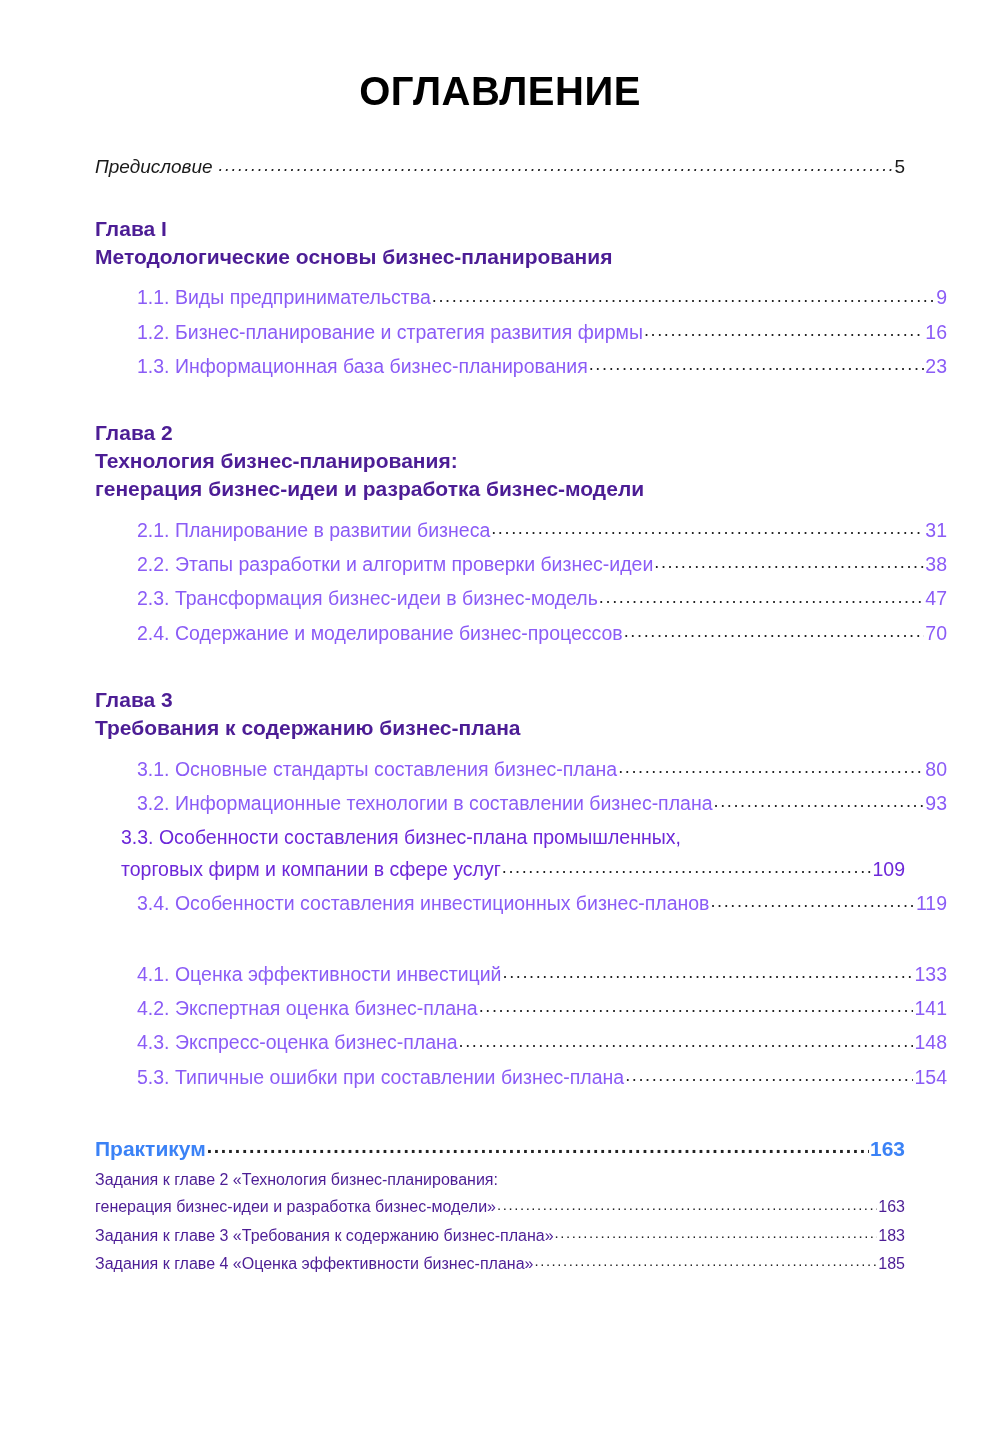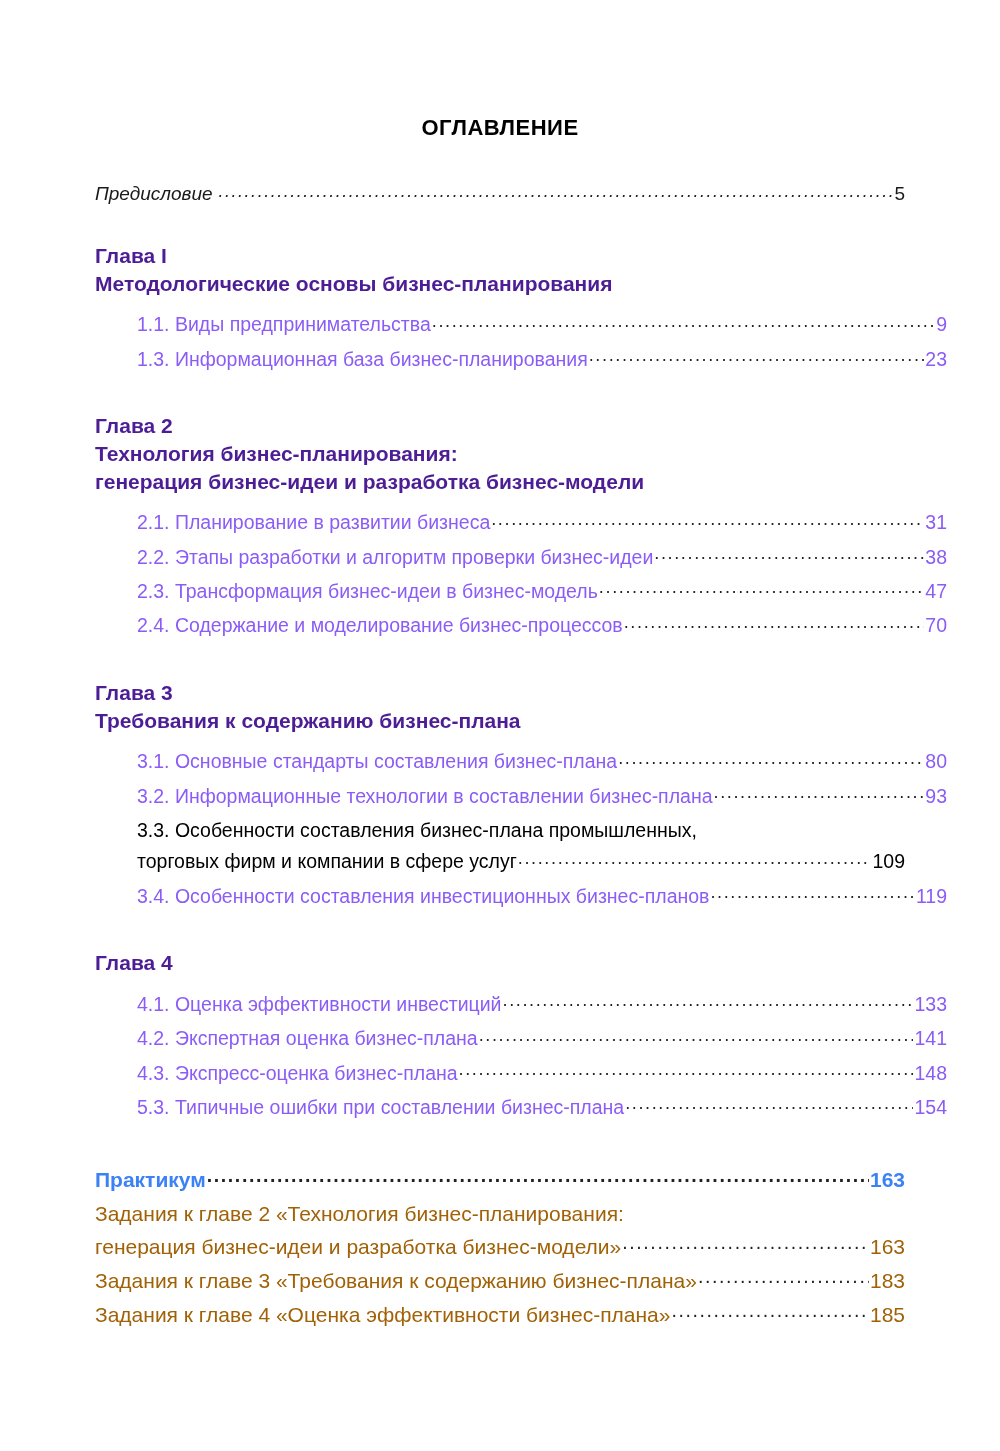--- a/index.html
+++ b/index.html
@@ -20,33 +20,33 @@
     height: 1451px;
     background: #ffffff;
     box-sizing: border-box;
     padding: 0 95px 0 95px;
     overflow: hidden;
   }
 
   
   .toc-title {
     text-align: center;
-    font-size: 22px;
+    font-size: 40px;
     font-weight: 700;
     letter-spacing: 0.5px;
     color: #000000;
-    padding-top: 116px;
+    padding-top: 70px;
     margin: 0 0 44px 0;
     line-height: 1.05;
   }
 
   
   .entry {
     display: flex;
-    align-items: flex-start;
+    align-items: center;
     width: 100%;
     line-height: 1.2;
   }
   .entry .etext {
     white-space: normal;
     flex: 0 1 auto;
   }
   .entry .leader {
     flex: 1 1 auto;
     min-width: 6px;
@@ -100,40 +100,40 @@
     font-size: 19.5px;
     color: #8b5cf6;
     margin-left: 42px;
     margin-bottom: 0;
     padding: 6px 0 5px 0;
   }
   .section .pagenum { font-size: 19.5px; }
 
   
   .section-wrap {
-    margin-left: 42px;
+    margin-left: 26px;
     font-size: 19.5px;
-    color: #000000;
+    color: #6d28d9;
     padding: 6px 0 5px 0;
     line-height: 1.2;
   }
   .section-wrap .line1 { display: block; margin-bottom: 8px; }
 
   
   .practicum-block { margin-top: 42px; }
   .practicum-head {
     font-weight: 700;
     font-size: 21px;
     color: #3b82f6;
     padding-bottom: 4px;
   }
   .practicum-head .pagenum { font-weight: 700; }
   .task {
-    font-size: 21px;
-    color: #a16207;
+    font-size: 16px;
+    color: #4c1d95;
     padding: 5px 0 4px 0;
     line-height: 1.2;
   }
   .task .line1 { display: block; margin-bottom: 8px; }
 </style>
 </head>
 <body>
 
 <div class="page">
 
@@ -149,20 +149,25 @@
     <span class="chap-num">Глава I</span>
     <span class="chap-title-line">Методологические основы бизнес-планирования</span>
   </div>
 
   <div class="entry section">
     <span class="etext">1.1. Виды предпринимательства</span>
     <span class="leader"></span>
     <span class="pagenum">9</span>
   </div>
   <div class="entry section">
+    <span class="etext">1.2. Бизнес-планирование и стратегия развития фирмы</span>
+    <span class="leader"></span>
+    <span class="pagenum">16</span>
+  </div>
+  <div class="entry section">
     <span class="etext">1.3. Информационная база бизнес-планирования</span>
     <span class="leader"></span>
     <span class="pagenum">23</span>
   </div>
 
   <div class="chapter">
     <span class="chap-num">Глава 2</span>
     <span class="chap-title-line">Технология бизнес-планирования:</span>
     <span class="chap-title-line">генерация бизнес-идеи и разработка бизнес-модели</span>
   </div>
@@ -213,21 +218,20 @@
     </div>
   </div>
 
   <div class="entry section">
     <span class="etext">3.4. Особенности составления инвестиционных бизнес-планов</span>
     <span class="leader"></span>
     <span class="pagenum">119</span>
   </div>
 
   <div class="chapter">
-    <span class="chap-num">Глава 4</span>
   </div>
 
   <div class="entry section">
     <span class="etext">4.1. Оценка эффективности инвестиций</span>
     <span class="leader"></span>
     <span class="pagenum">133</span>
   </div>
   <div class="entry section">
     <span class="etext">4.2. Экспертная оценка бизнес-плана</span>
     <span class="leader"></span>

